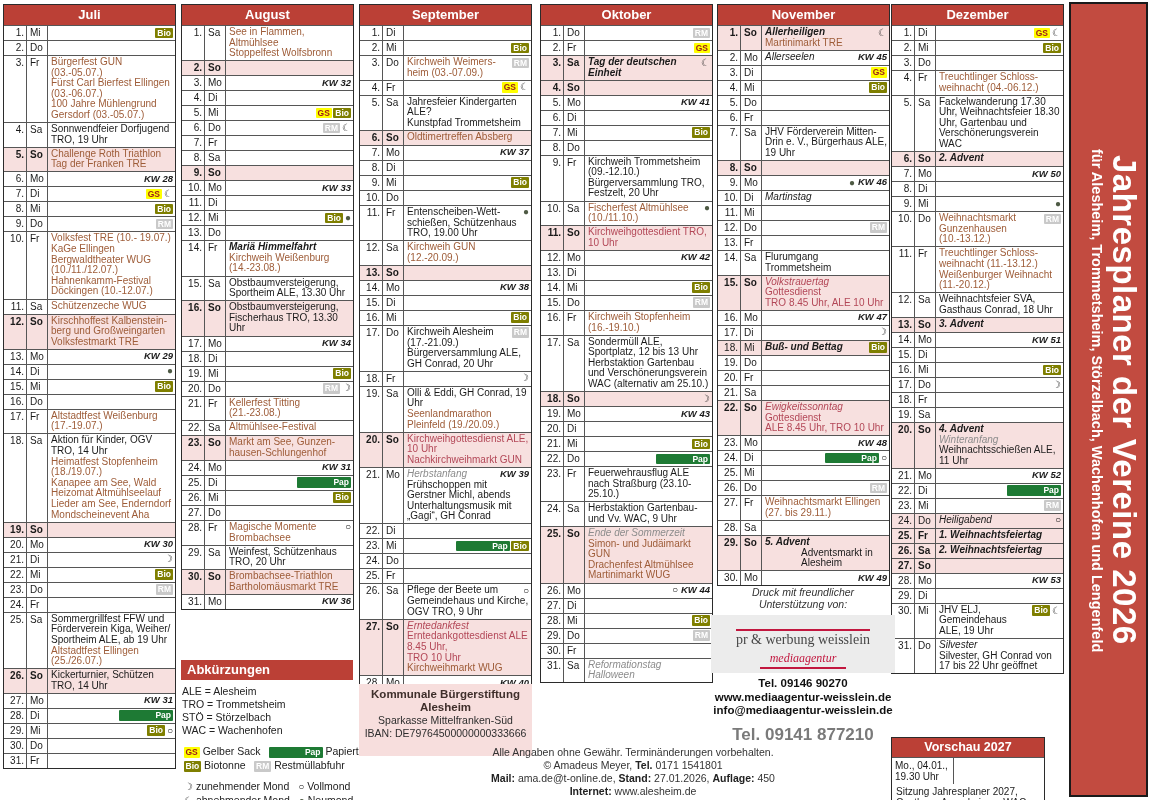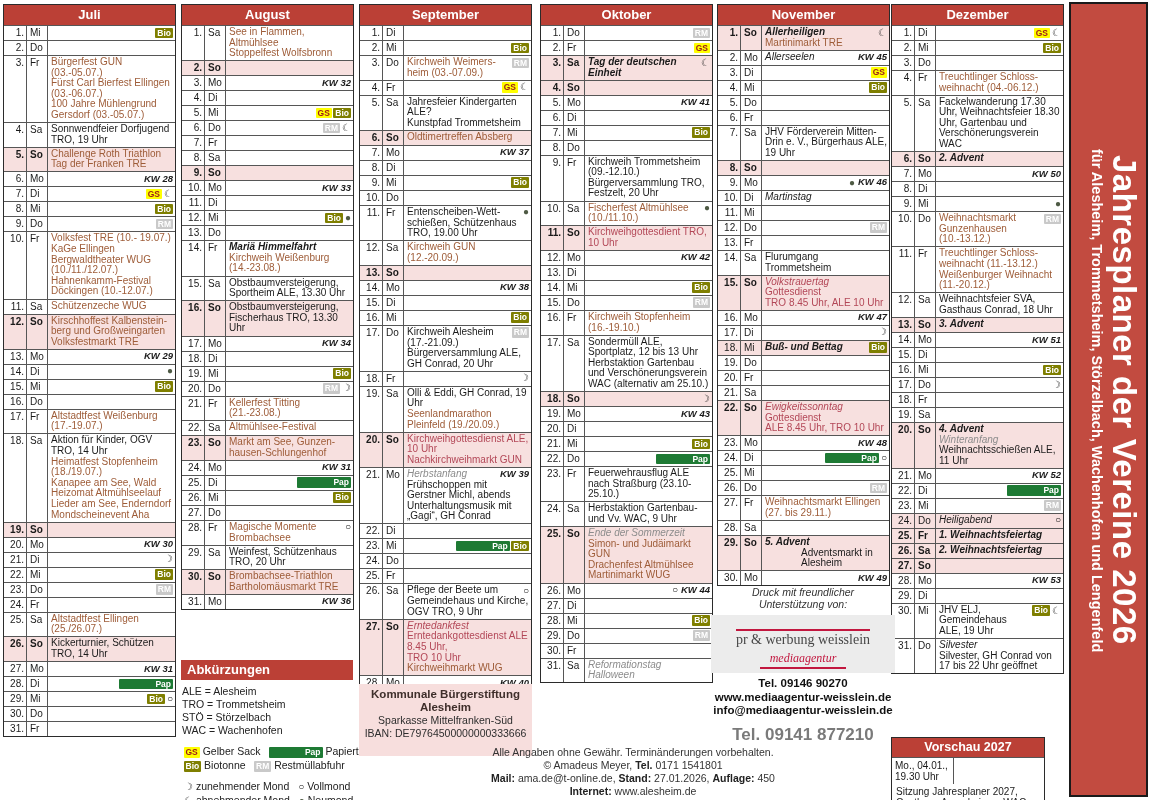--- a/index.html
+++ b/index.html
@@ -303,20 +303,21 @@
         </div>
         <div class="day-row">
           <div class="d-num">24.</div>
           <div class="d-wd">Fr</div>
           <div class="d-content"></div>
         </div>
         <div class="day-row">
           <div class="d-num">25.</div>
           <div class="d-wd">Sa</div>
           <div class="d-content">
+            <div class="ev blk">Sommergrillfest FFW und Förderverein Kiga, Weiher/ Sportheim ALE, ab 19 Uhr</div>
             <div class="ev brn">Altstadtfest Ellingen (25./26.07.)</div>
           </div>
         </div>
         <div class="day-row pink bold-day">
           <div class="d-num">26.</div>
           <div class="d-wd">So</div>
           <div class="d-content">
             <div class="ev blk">Kickerturnier, Schützen TRO, 14 Uhr</div>
           </div>
         </div>

